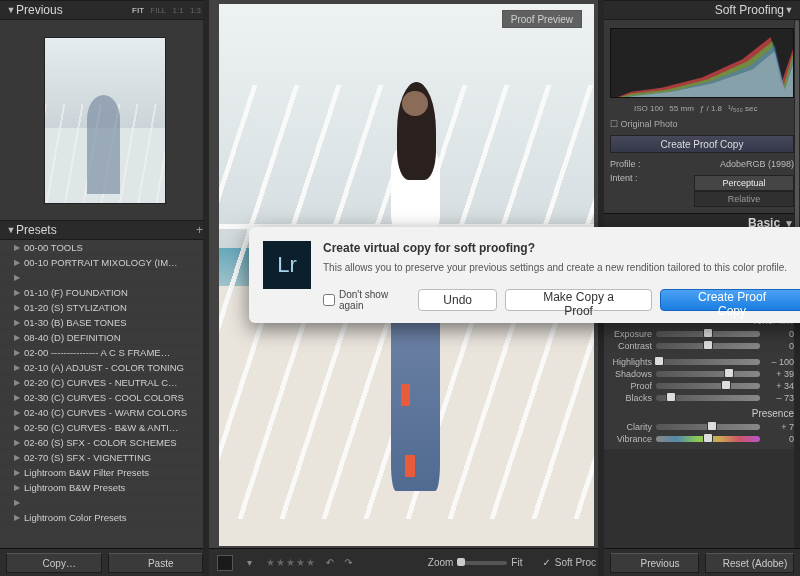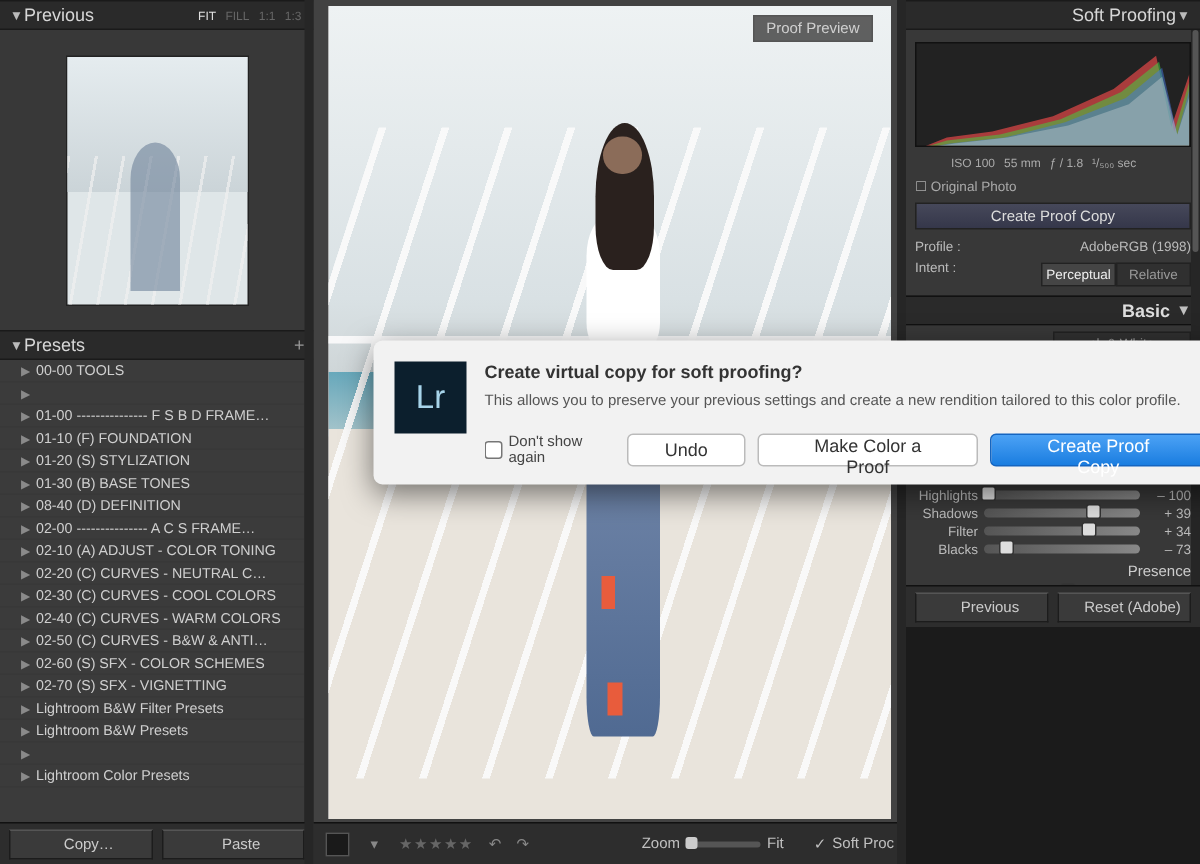--- a/index.html
+++ b/index.html
@@ -2,21 +2,21 @@
 <html><head>
 <meta charset="utf-8">
 <style>
   * { box-sizing: border-box; margin: 0; padding: 0; }
   html, body { width: 800px; height: 576px; font-family: "Helvetica Neue", Helvetica, Arial, sans-serif; font-size: 10px; color: #c0c0c0; background: #1b1b1b; overflow: hidden; }
   body { position: relative; }
 
   
   .left-col   { position: absolute; left: 0;   top: 0; width: 209px; height: 576px; background: #303030; }
   .center-col { position: absolute; left: 209px; top: 0; width: 395px; height: 576px; background: #424242; }
-  .right-col  { position: absolute; right: 0;  top: 0; width: 196px; height: 418px; background: #303030; }
+  .right-col  { position: absolute; right: 0;  top: 0; width: 196px; height: 576px; background: #303030; }
 
   
   .vrail { position: absolute; top: 0; width: 6px; height: 576px; background: #262626; }
   .vrail.l { left: 203px; }
   .vrail.r { left: 598px; }
 
   
   .panel-hdr { display: flex; align-items: center; height: 20px; padding: 0 6px; background: #2a2a2a; color: #d7d7d7; border-top: 1px solid #1a1a1a; border-bottom: 1px solid #1a1a1a; }
   .panel-hdr .title { flex: 1; font-size: 12px; }
   .panel-hdr .arrow { width: 10px; text-align: center; color: #bbb; font-size: 9px; }
@@ -73,21 +73,21 @@
   .check { display:flex; align-items:center; gap:4px; margin-left:10px;}
 
   
   .rp-body { padding:4px 6px; background:#383838;}
   .hist { height:70px; background:#222; margin:4px 0; position:relative; overflow:hidden; border:1px solid #111;}
   .hist svg{position:absolute; inset:0;}
   .meta-row { display:flex; font-size:8px; color:#aaa; gap:6px; padding:2px 0 4px;margin-left:24px;}
   .orig-chk { font-size:9px; color:#aaa; padding:2px 0;}
   .wide-btn { display:block; height:18px; line-height:18px; text-align:center; font-size:10px; background:#3b3e5b; background:linear-gradient(#46485a,#35374a); border:1px solid #222; color:#ddd; margin:4px 0;}
   .kv { display:flex; justify-content:space-between; font-size:9px; padding:2px 0; color:#bbb;}
-  .seg { display:flex; margin-top:2px;}
+  .seg { display:flex; margin-top:2px;flex-direction:column;}
   .seg div { flex:1; text-align:center; font-size:9px; padding:2px 0; border:1px solid #222; background:#303030; color:#999;}
   .seg div.on { background:#454545; color:#eee;}
 
   .basic-hdr { display:flex; height:20px; align-items:center; justify-content:flex-end; padding:0 6px; background:#2a2a2a; border-top:1px solid #111; border-bottom:1px solid #111;}
   .basic-hdr .title{font-size:12px; color:#ddd;font-weight:bold;}
   .wb-row { display:flex; justify-content:space-between; font-size:9px; padding:2px 0;}
 
   .slider-row { display:flex; align-items:center; padding:1px 0; font-size:9px; color:#bbb;}
   .slider-row .lbl { width:46px; text-align:right; padding-right:4px;}
   .slider-row .track { flex:1; height:6px; background:linear-gradient(90deg,#555,#888); border-radius:3px; position:relative;}
@@ -147,24 +147,24 @@
     <span class="title">Presets</span>
     <span class="plus">+</span>
   </div>
   <div class="presets-body" id="presets-body">
       <div class="preset-row">
         <span class="tri">▶</span>
         <span class="nm">00-00 TOOLS</span>
       </div>
       <div class="preset-row">
         <span class="tri">▶</span>
-      </div>
-      <div class="preset-row">
-        <span class="tri">▶</span>
-        <span class="nm">01-00 --------------- F S B D FRAME…</span>
+        <span class="nm">00-10 PORTRAIT MIXOLOGY (IM…</span>
+      </div>
+      <div class="preset-row">
+        <span class="tri">▶</span>
       </div>
       <div class="preset-row">
         <span class="tri">▶</span>
         <span class="nm">01-10 (F) FOUNDATION</span>
       </div>
       <div class="preset-row">
         <span class="tri">▶</span>
         <span class="nm">01-20 (S) STYLIZATION</span>
       </div>
       <div class="preset-row">
@@ -363,21 +363,21 @@
         <span class="val">– 100</span>
       </div>
     <div class="slider-row">
         <span class="lbl">Shadows</span>
         <div class="track">
           <div class="knob" id="k-sh" style="left: calc(70% - 5px);"></div>
         </div>
         <span class="val">+ 39</span>
       </div>
     <div class="slider-row">
-        <span class="lbl">Filter</span>
+        <span class="lbl">Proof</span>
         <div class="track">
           <div class="knob" id="k-wh" style="left: calc(67% - 5px);"></div>
         </div>
         <span class="val">+ 34</span>
       </div>
     <div class="slider-row">
         <span class="lbl">Blacks</span>
         <div class="track">
           <div class="knob" id="k-bl" style="left: calc(14% - 5px);"></div>
         </div>
@@ -422,17 +422,17 @@
     </div>
   <div class="dlg-body">
     <h3>Create virtual copy for soft proofing?</h3>
     <p>This allows you to preserve your previous settings and create a new rendition tailored to this color profile.</p>
     <div class="dlg-btns">
       <label class="ds">
           <input type="checkbox" style="">
           <span>Don't show again</span>
         </label>
       <button>Undo</button>
-      <button>Make Color a Proof</button>
+      <button>Make Copy a Proof</button>
       <button class="primary">Create Proof Copy</button>
     </div>
   </div>
 </div>
 
 </body></html>

